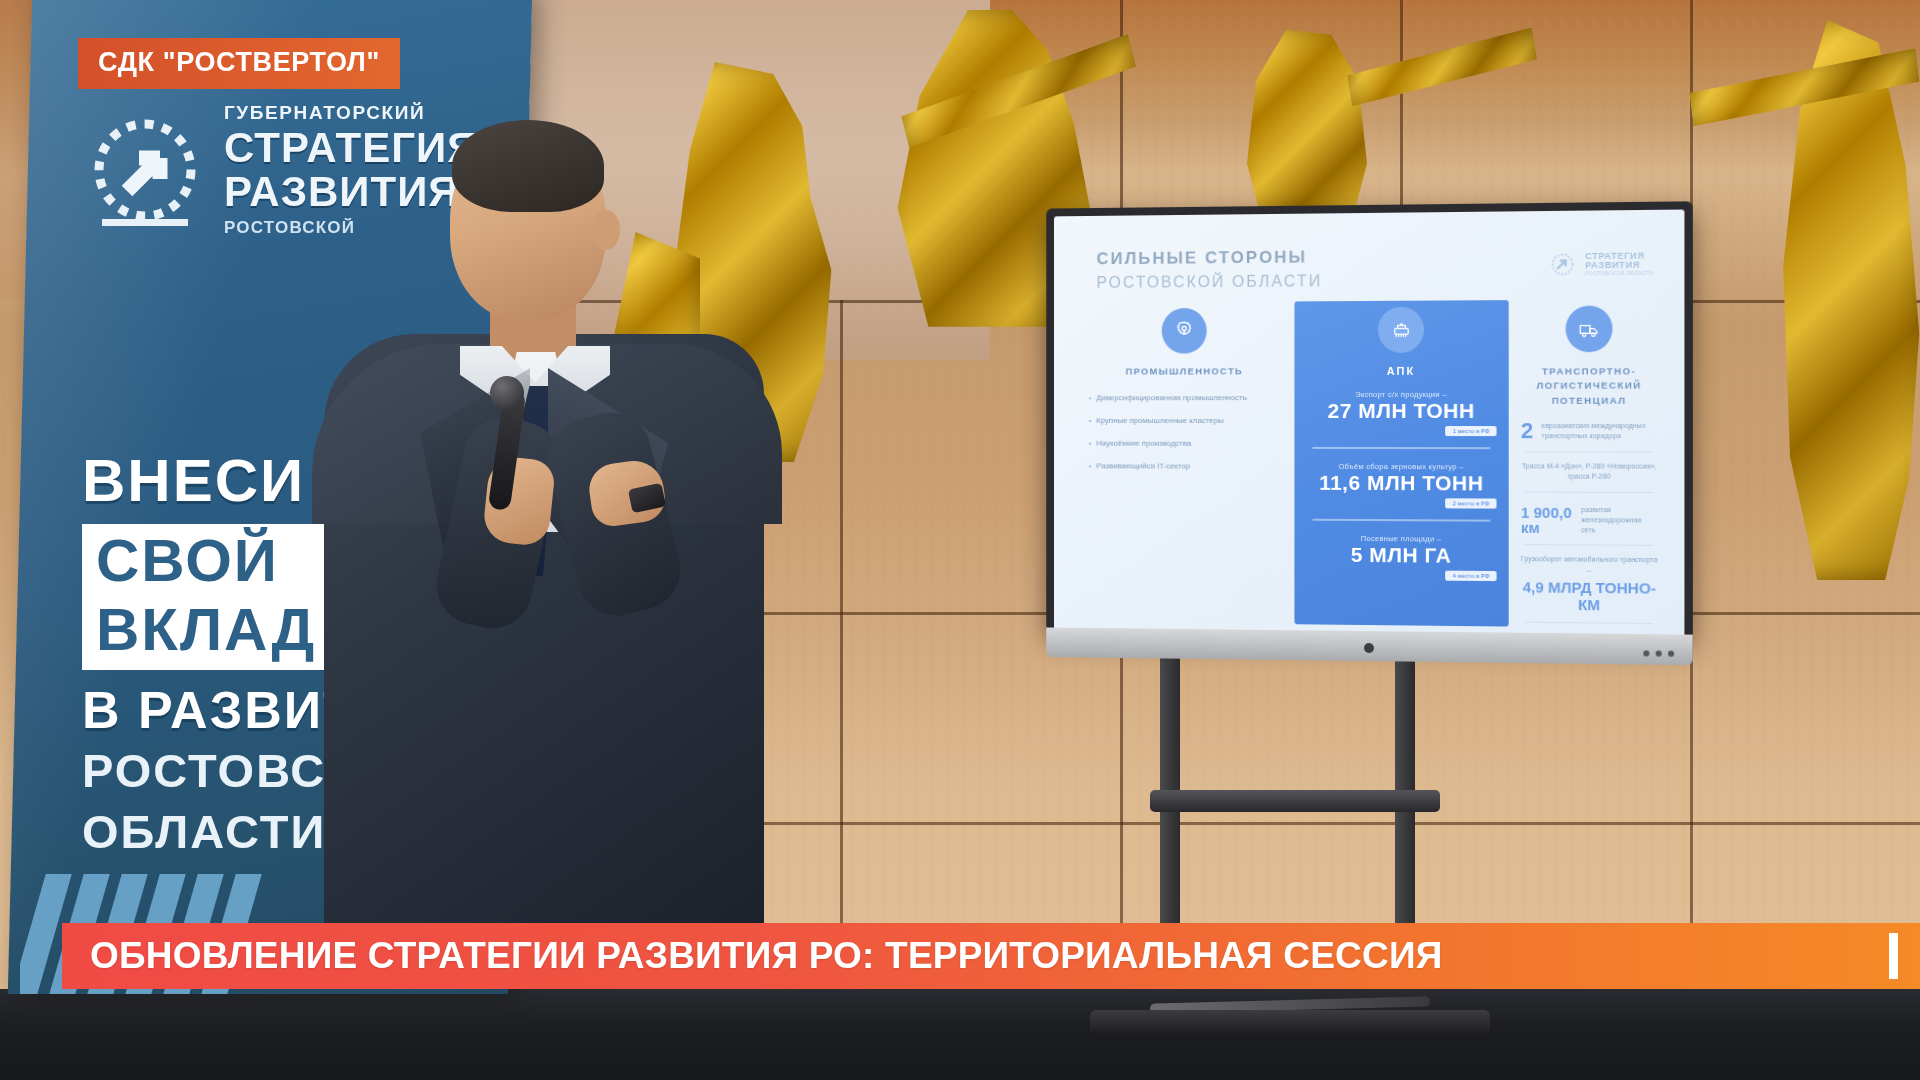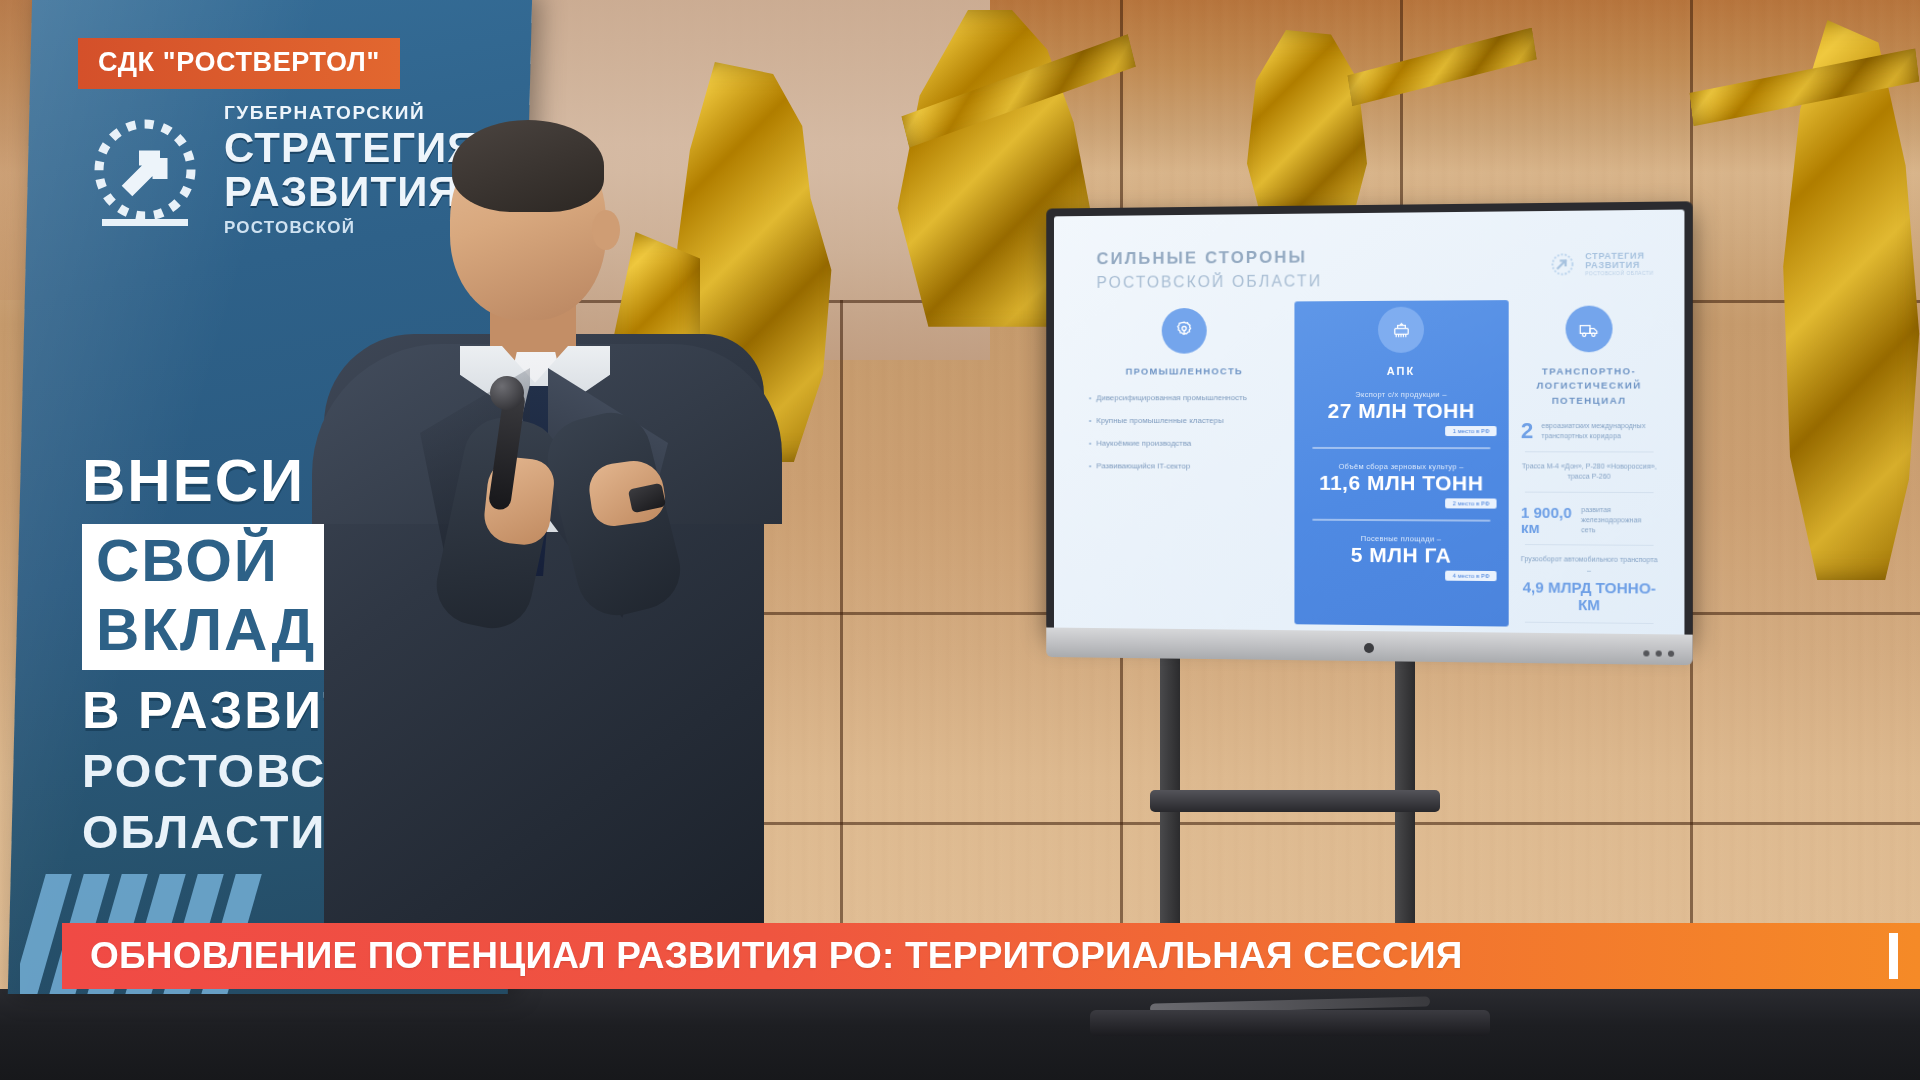--- a/index.html
+++ b/index.html
@@ -416,17 +416,17 @@
     <div class="sp-hand" style="left:186px;top:340px;width:66px;height:86px;border-radius:30px 24px 26px 28px;transform:rotate(6deg);"></div>
     <div class="sp-hand" style="left:290px;top:344px;width:74px;height:62px;border-radius:26px 30px 24px 22px;transform:rotate(-8deg);"></div>
     <div class="mic"></div>
     <div class="mic-head"></div>
     <div class="clicker"></div>
   </div>
 
   <div id="loc-banner">СДК "РОСТВЕРТОЛ"</div>
 
   <div id="headline">
-    <div class="txt">ОБНОВЛЕНИЕ ПОТЕНЦИАЛ РАЗВИТИЯ РО: ТЕРРИТОРИАЛЬНАЯ СЕССИЯ</div>
+    <div class="txt">ОБНОВЛЕНИЕ СТРАТЕГИИ РАЗВИТИЯ РО: ТЕРРИТОРИАЛЬНАЯ СЕССИЯ</div>
     <div class="endcap"></div>
   </div>
 
 </div>
 
 </body></html>

